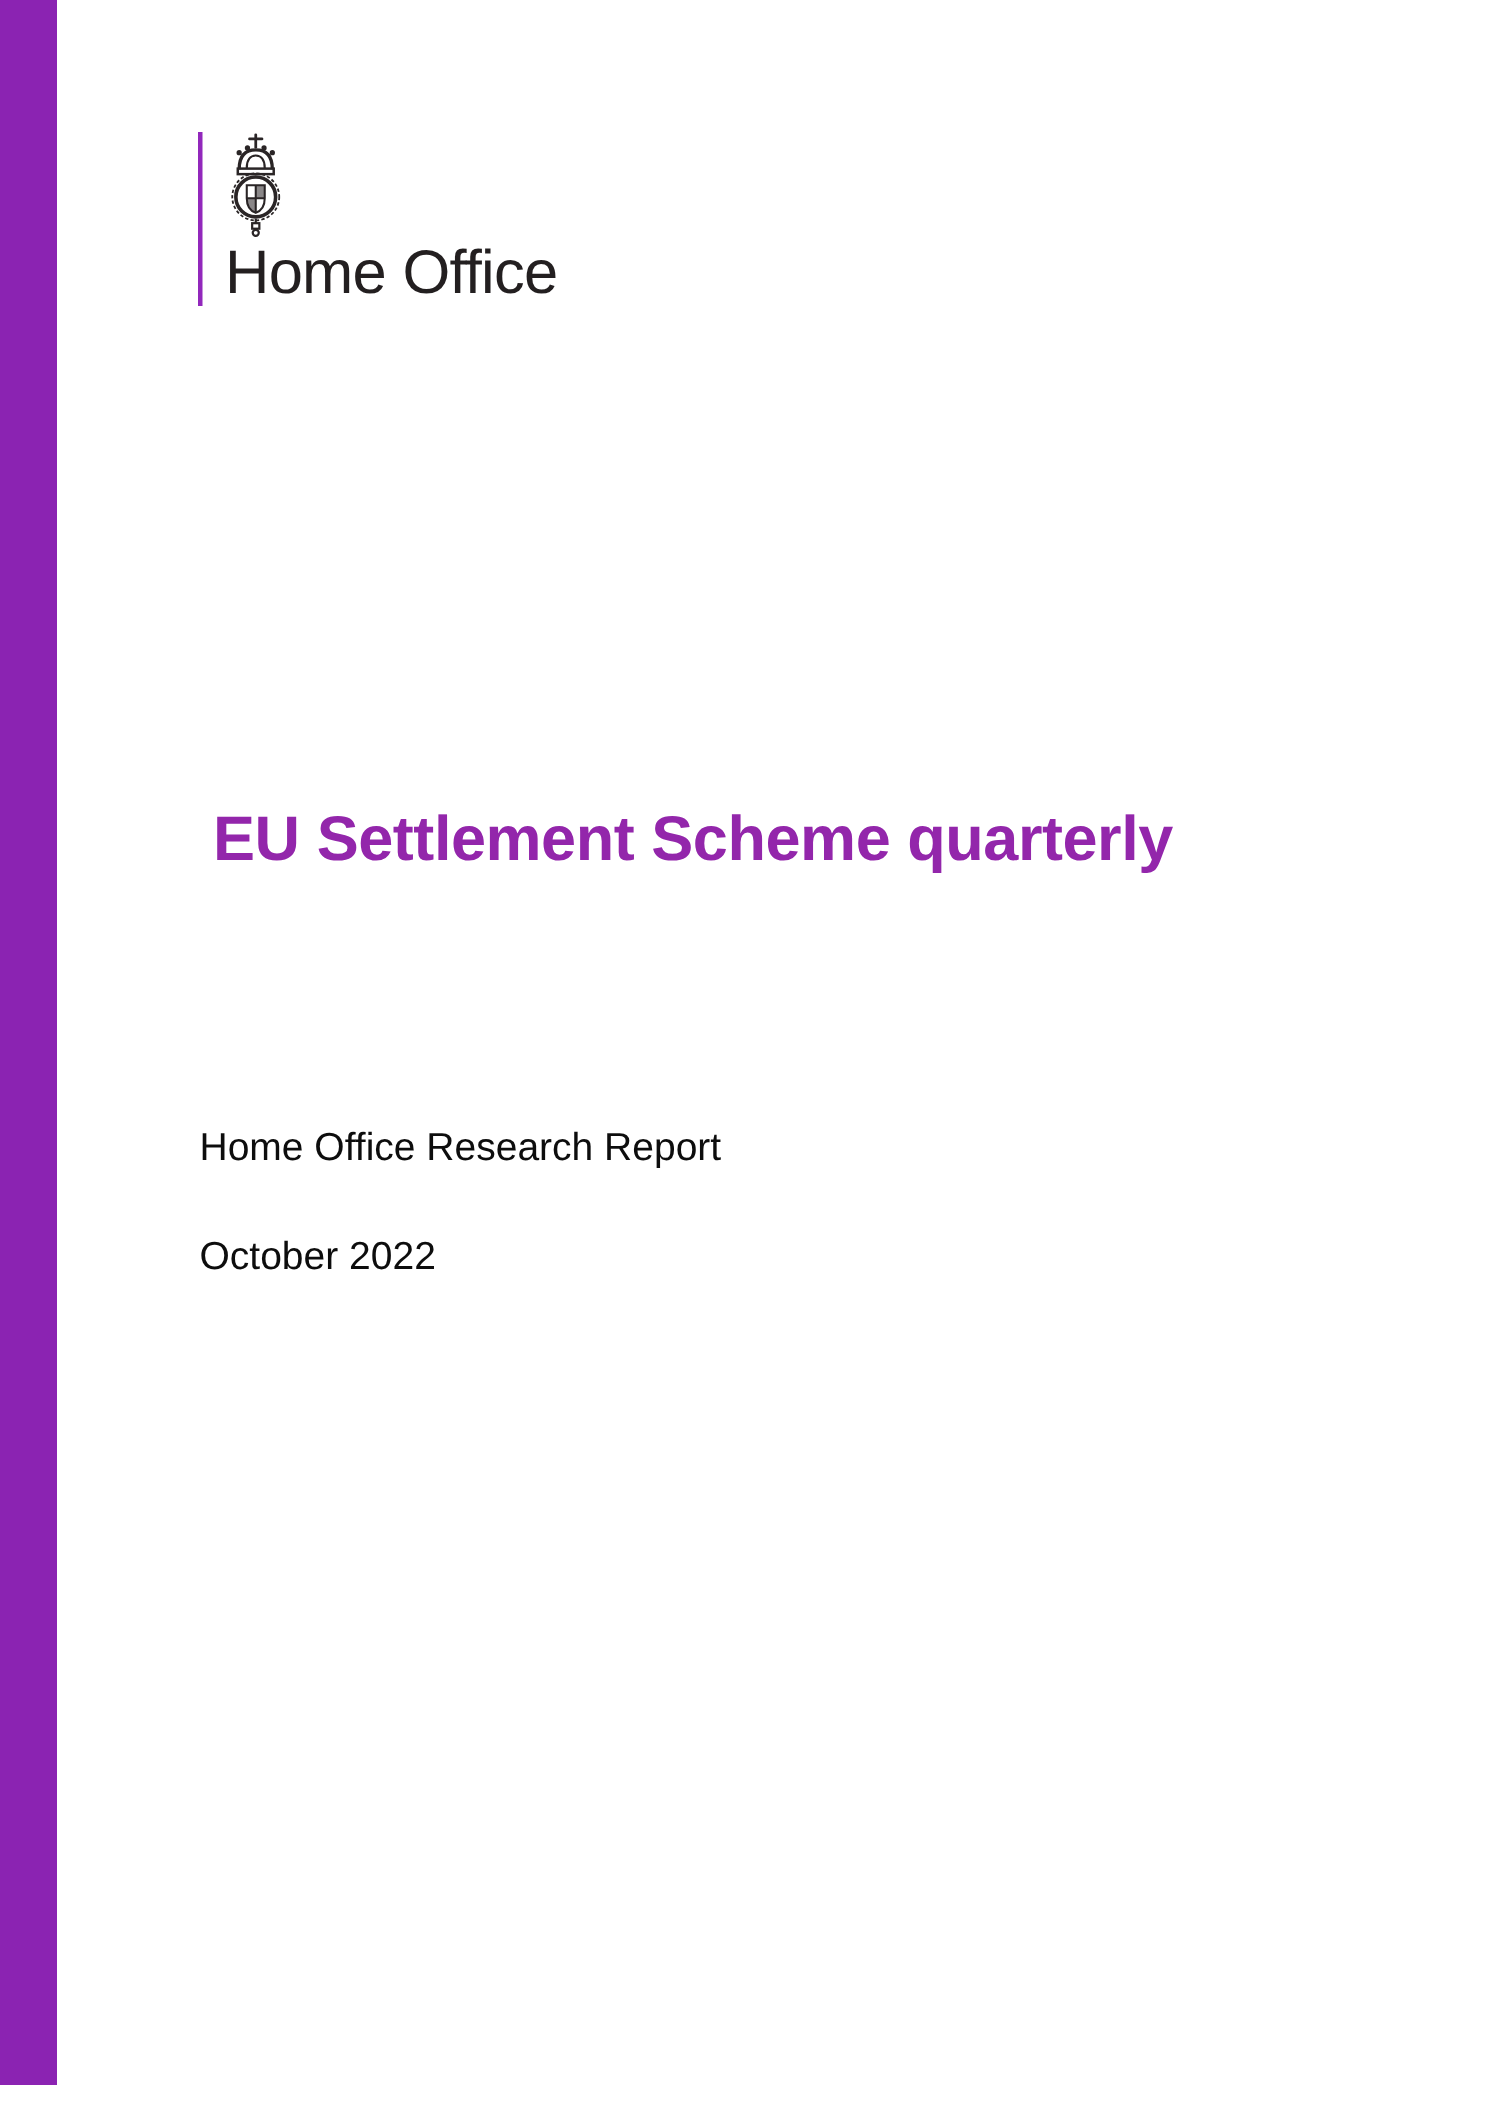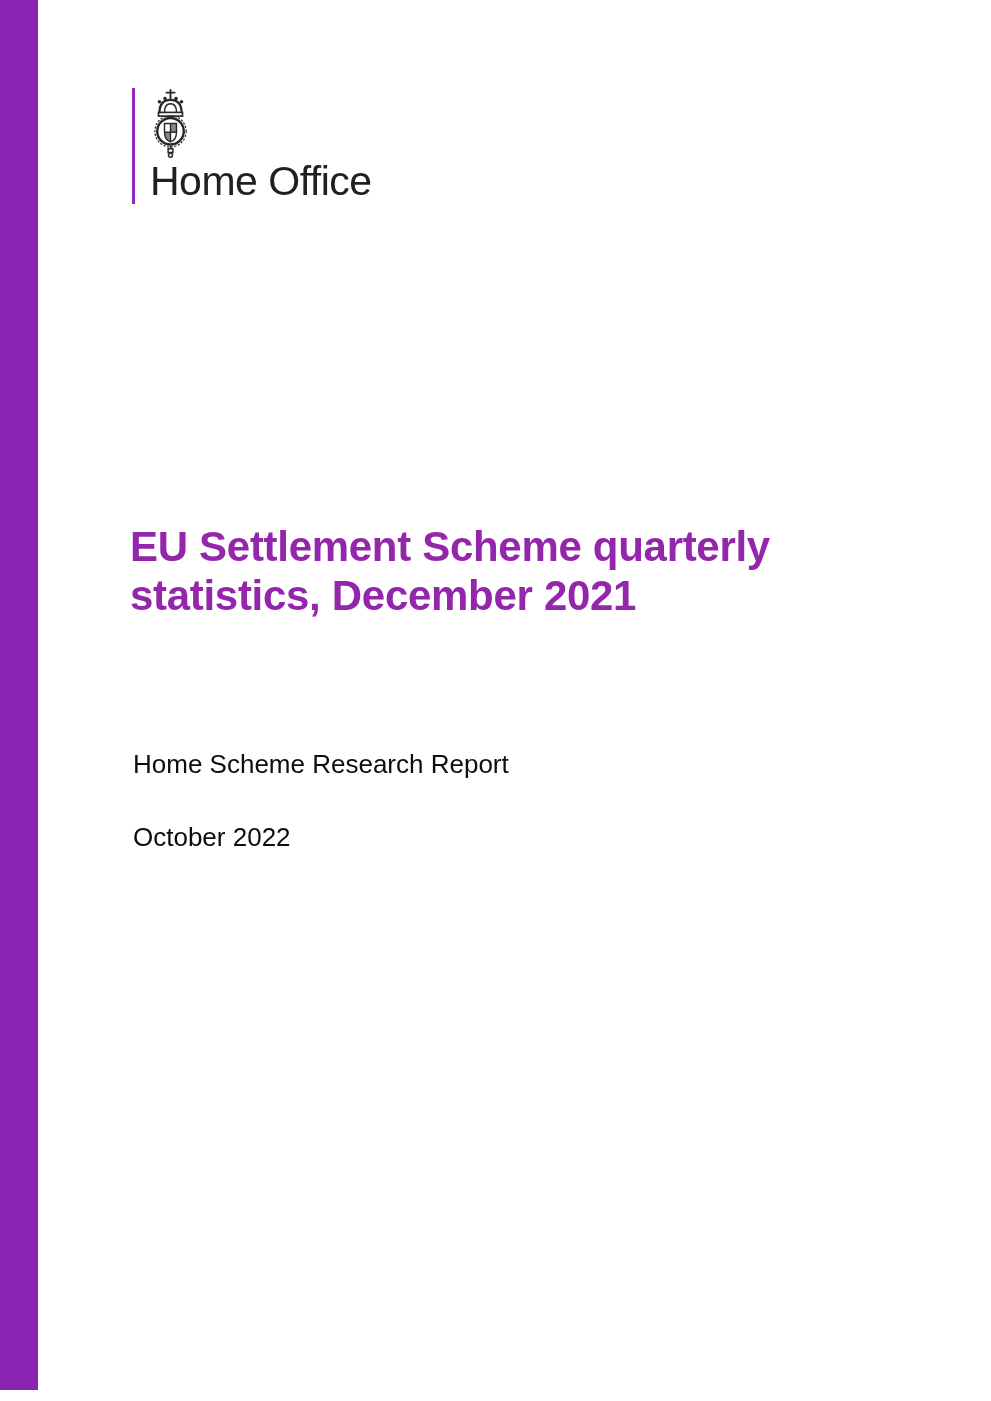--- a/index.html
+++ b/index.html
@@ -33,26 +33,27 @@
   .wordmark {
     font-size: 41px;
     line-height: 46px;
     letter-spacing: -0.5px;
     color: var(--logo-text, #231f20);
     white-space: nowrap;
   }
   .title {
     position: absolute;
     left: 130px; top: 522px;
-    margin: 0;
+    margin: 12px;
     font-size: 42px;
     line-height: 49px;
     font-weight: 700;
     letter-spacing: -0.3px;
     color: var(--title, #9326ab);
+    text-align: center;
   }
   .title-line { display: block; white-space: nowrap; }
   .report-type, .report-date {
     position: absolute;
     left: 133px;
     margin: 0;
     font-size: 26px;
     line-height: 30px;
     font-weight: 400;
     color: var(--body-text, #0d0d0d);
@@ -110,20 +111,19 @@
           <rect x="19.4" y="66" width="5.2" height="4"></rect>
           <circle cx="22" cy="73" r="2.2"></circle>
         </g>
       </svg>
       <div class="wordmark">Home Office</div>
     </div>
   </header>
 
   <h1 class="title">
     <span class="title-line">EU Settlement Scheme quarterly</span>
-    <span class="title-line">statistics, December 2021</span>
   </h1>
 
-  <p class="report-type">Home Scheme Research Report</p>
+  <p class="report-type">Home Office Research Report</p>
 
   <p class="report-date">October 2022</p>
 
 </div>
 
 </body></html>

